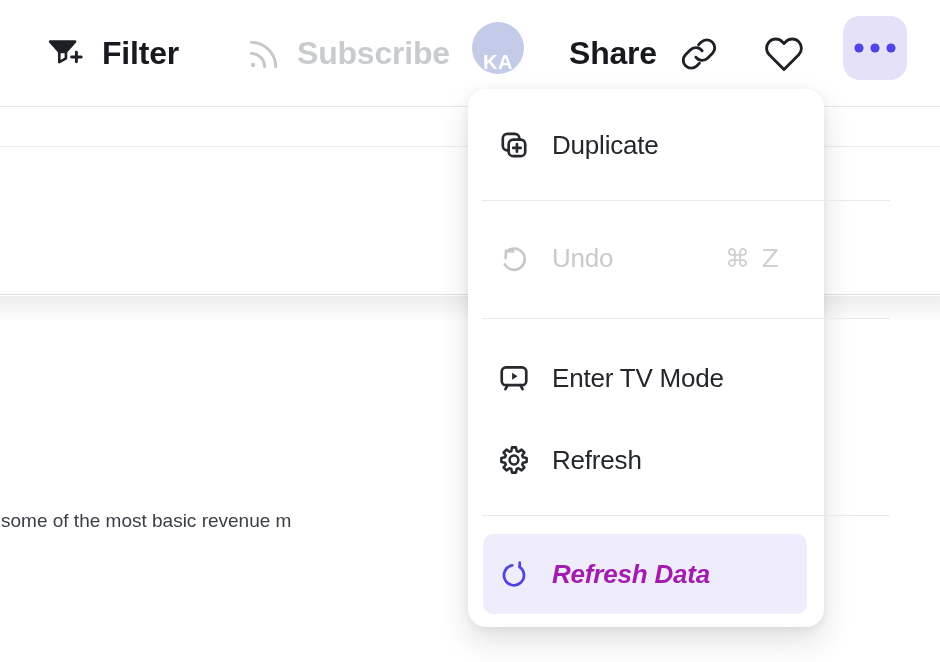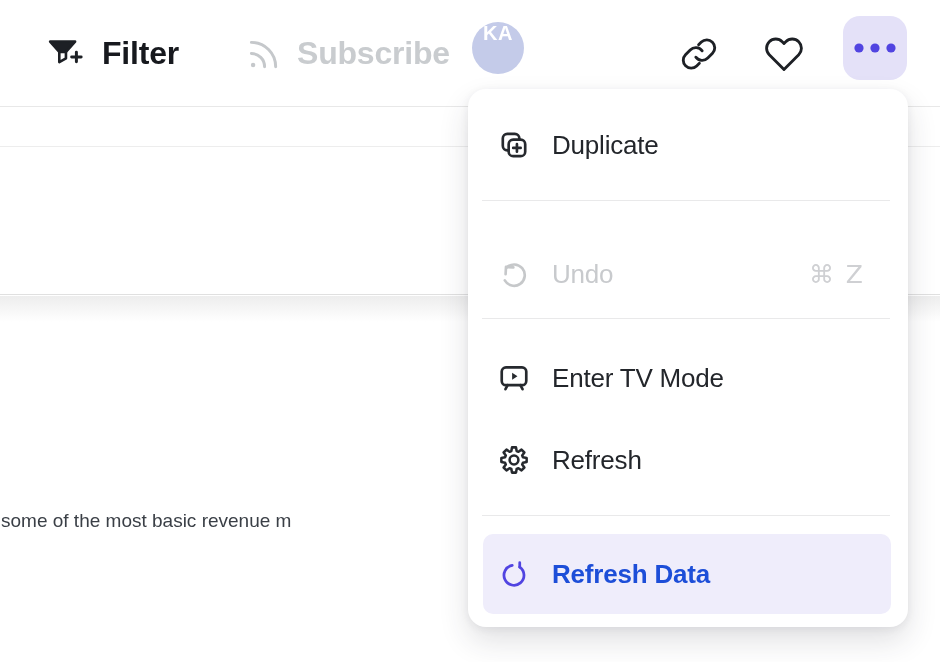--- a/index.html
+++ b/index.html
@@ -25,51 +25,51 @@
 
   
   .tb-item { position:absolute; top:0; height:107px; display:flex; align-items:center; cursor:pointer; }
   .tb-label { font-size:32px; font-weight:700; letter-spacing:-0.2px; color:#17191e; }
   .tb-item.disabled .tb-label { color:#c9cccf; }
   .icon { display:block; }
   .ic-dark { color:#1d2025; }
   .ic-gray { color:#c5c8cb; }
 
   .avatar { position:absolute; left:472px; top:22px; width:52px; height:52px;
-            border-radius:50%; background:#c4cbe9; display:flex; align-items:flex-start;
+            border-radius:50%; background:#c4cbe9; display:flex; align-items:flex-end;
             justify-content:center; cursor:pointer; }
   .avatar span { color:#ffffff; font-size:20px; font-weight:700; letter-spacing:0.5px; }
 
   .more-btn { position:absolute; left:843px; top:16px; width:64px; height:64px;
             border-radius:17px; background:#e4e1f8; display:flex; align-items:center;
             justify-content:center; cursor:pointer; }
 
   
-  .menu { position:absolute; left:468px; top:89px; width:440px; height:538px;
+  .menu { position:absolute; left:468px; top:89px; width:356px; height:538px;
           background:#ffffff; border-radius:18px; z-index:20;
           box-shadow:0 14px 30px rgba(40,40,60,0.14), 0 2px 8px rgba(40,40,60,0.07); }
   .menu-item { position:absolute; left:15px; right:17px; height:82px;
           display:flex; align-items:center; border-radius:10px; cursor:pointer;
           color:#23262b; }
   .menu-item .mi-icon { width:32px; margin-left:15px; display:flex; justify-content:center; color:#26292e; }
   .menu-item .mi-label { margin-left:22px; font-size:26px; font-weight:500;
           letter-spacing:-0.2px; color:#23262b; }
   .menu-item.disabled { cursor:default; }
   .menu-item.disabled .mi-icon { color:#c6c8ca; }
   .menu-item.disabled .mi-label { color:#c8cacd; }
   .mi-shortcut { margin-left:auto; margin-right:26px; font-size:25px; color:#cfd0d3;
           font-family:"DejaVu Sans","Liberation Sans",sans-serif; letter-spacing:2px; }
   .menu-item.highlight { background:#efedfb; }
   .menu-item.highlight .mi-icon { color:#5144e1; }
-  .menu-item.highlight .mi-label { color:#1d4ed8; font-weight:700; }
+  .menu-item.highlight .mi-label { color:#a21caf; font-weight:700;font-style:italic; }
   .menu-divider { position:absolute; left:14px; width:408px; height:1px; background:#e9e9ea; }
 
   .mi-duplicate { top:15px; }
   .div-1 { top:111px; }
-  .mi-undo { top:144px;text-align:center; }
+  .mi-undo { top:128px;text-align:center; }
   .div-2 { top:229px; }
   .mi-tv { top:248px; }
   .mi-manage { top:330px; }
   .div-3 { top:426px; }
   .mi-refresh { top:445px; height:80px; }
 </style>
 </head>
 <body>
 
 <div class="stage">
@@ -95,20 +95,23 @@
       <path d="M7 7 a23 23 0 0 1 23 23"></path>
       <circle cx="8.6" cy="28.4" r="2.1" fill="currentColor" stroke="none"></circle>
     </svg>
     <span class="tb-label">Subscribe</span>
   </div>
 
   <div class="avatar" style="z-index:6;">
     <span>KA</span>
   </div>
 
+  <div class="tb-item" style="left:569px; z-index:6;">
+    <span class="tb-label">Share</span>
+  </div>
 
   <div class="tb-item" style="left:680px; z-index:6;">
     <svg class="icon ic-dark" width="38" height="38" viewBox="0 0 24 24" fill="none" stroke="currentColor" stroke-width="1.8" stroke-linecap="round" stroke-linejoin="round">
       <path d="M10 14 a5 5 0 0 0 7.54 .54 l3 -3 a5 5 0 0 0 -7.07 -7.07 l-1.72 1.71"></path>
       <path d="M14 10 a5 5 0 0 0 -7.54 -.54 l-3 3 a5 5 0 0 0 7.07 7.07 l1.71 -1.71"></path>
     </svg>
   </div>
 
   <div class="tb-item" style="left:764px; z-index:6;">
     <svg class="icon ic-dark" width="40" height="40" viewBox="0 0 24 24" fill="none" stroke="currentColor" stroke-width="1.7" stroke-linecap="round" stroke-linejoin="round">

